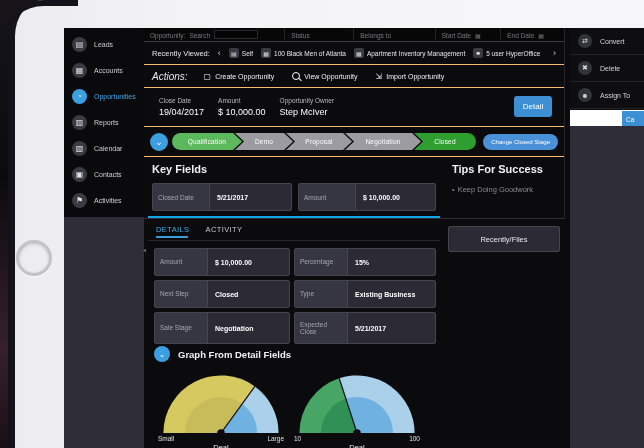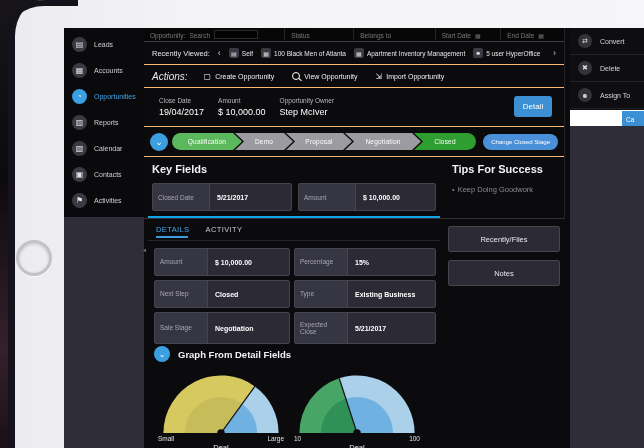--- a/index.html
+++ b/index.html
@@ -353,21 +353,20 @@
                   <span>10</span>
                   <span>100</span>
                 </div>
                 <div class="gauge-title">Deal</div>
               </div>
             </div>
           </div>
 
           <div class="right-col">
             <button class="rel-btn">Recently/Files</button>
-            <button class="rel-btn">Notes</button>
           </div>
         </div>
       </div>
 
       <div class="far-panel">
         <div class="fp-item">
           <span class="fp-ico">⇄</span>
           <span class="fp-label">Convert</span>
         </div>
         <div class="fp-item">

